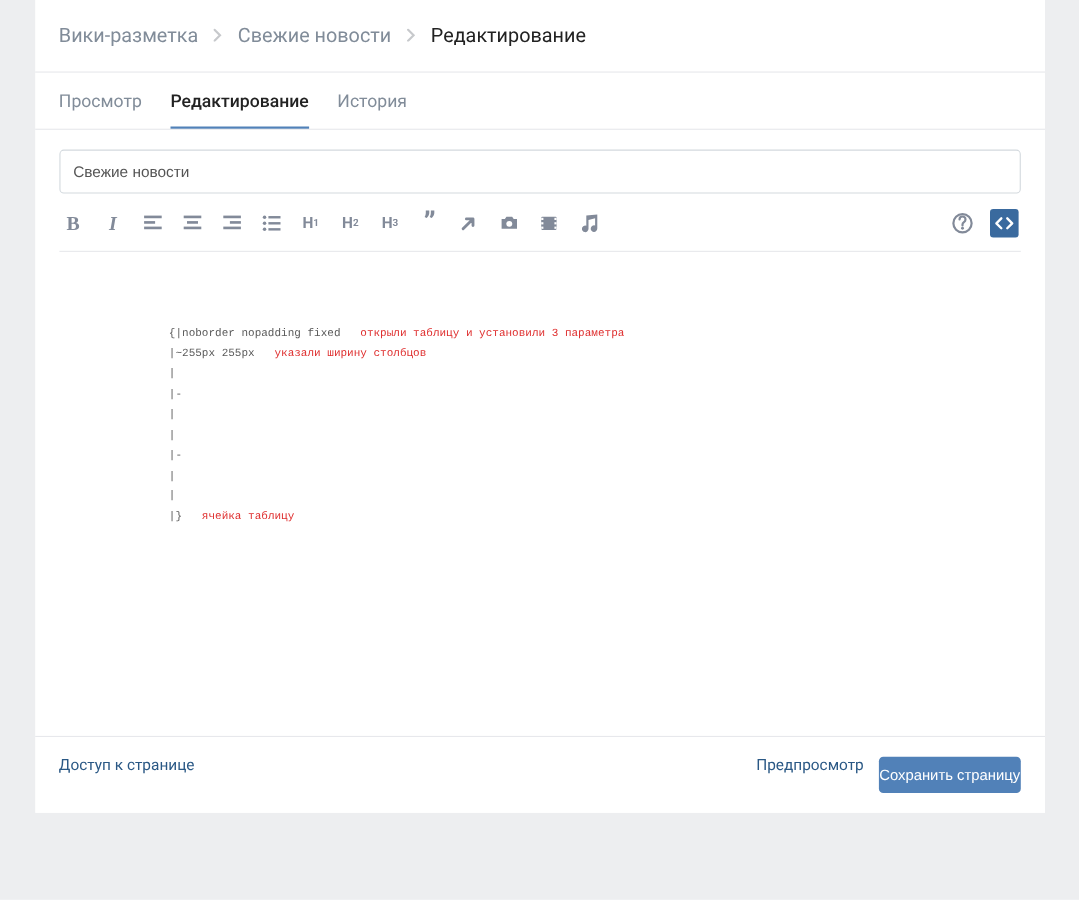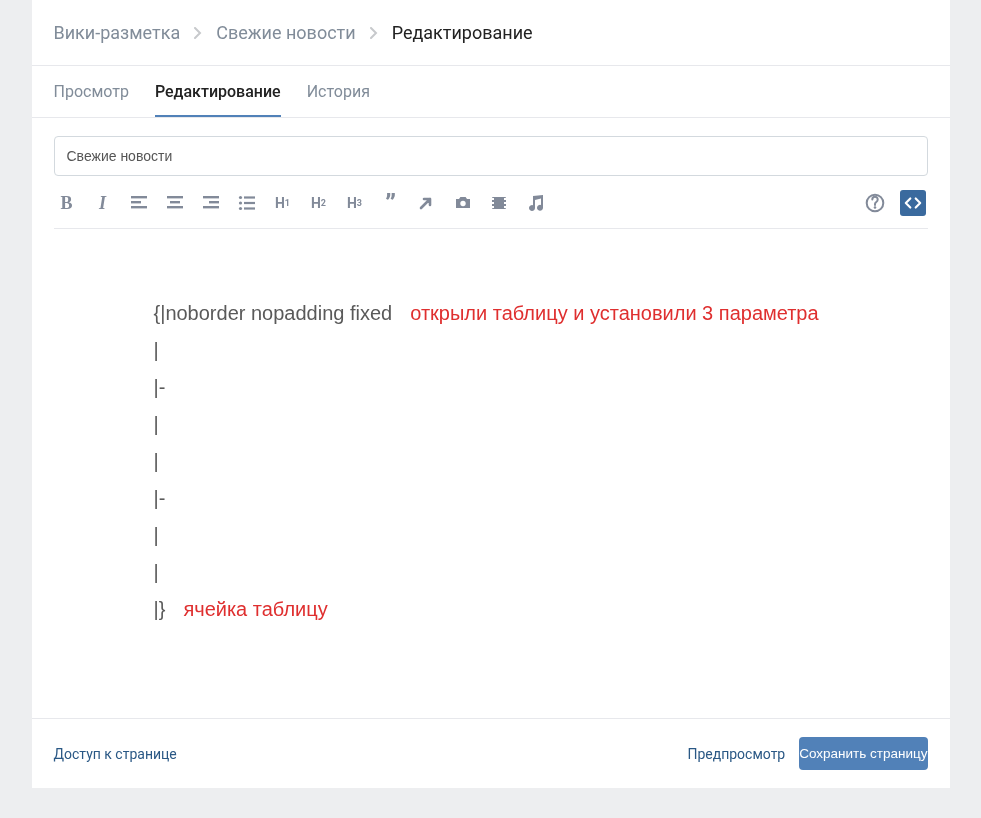--- a/index.html
+++ b/index.html
@@ -27,25 +27,25 @@
   .editor-body{padding:18px 22px 0}
   .title-input{width:100%;height:40px;border:1px solid #d3d9de;border-radius:4px;padding:0 12px;font-size:14px;color:#555;outline:none}
   .toolbar{display:flex;align-items:center;gap:14px;padding:14px 2px 12px;border-bottom:1px solid var(--border)}
   .toolbar .spacer{flex:1}
   .tb-btn{width:22px;height:22px;display:flex;align-items:center;justify-content:center;cursor:pointer;color:var(--icon)}
   .tb-btn svg{width:20px;height:20px;fill:currentColor}
   .tb-group{display:flex;gap:14px}
   .htxt{font-weight:700;font-size:14px;color:var(--icon)}
   .htxt sub{font-size:9px;font-weight:700}
   .tb-boxed{width:26px;height:26px;background:var(--dark-accent);border-radius:3px;display:flex;align-items:center;justify-content:center;color:#fff}
-  .content{padding:66px 22px 90px 100px;min-height:440px;font-family:Liberation Sans, sans-serif;font-size:20px;line-height:1.85;color:#5a5a5a}
+  .content{padding:66px 22px 90px 100px;min-height:440px;font-family:Liberation Mono, monospace;font-size:10px;line-height:1.85;color:#5a5a5a}
   .content .ann{color:var(--red)}
   .content .row{white-space:nowrap}
   .content .sep{display:inline-block;width:18px}
-  .footer{display:flex;align-items:center;padding:18px 22px;border-top:1px solid var(--border);gap:14px}
+  .footer{display:flex;padding:18px 22px;border-top:1px solid var(--border);gap:14px}
   .footer .grow{flex:1}
   .link-btn{color:var(--link);font-size:14px;cursor:pointer}
   .btn-primary{background:var(--accent);color:#fff;border:none;border-radius:4px;padding:9px 0;font-size:13.5px;cursor:pointer}
 </style>
 </head>
 <body>
 
 <div class="app">
 
   <div class="breadcrumbs">
@@ -158,20 +158,21 @@
       <span class="tb-boxed">
           <svg width="18" height="18" viewBox="0 0 20 20">
             <path d="M7 5 2 10l5 5M13 5l5 5-5 5" stroke="#fff" stroke-width="2.4" fill="none" stroke-linecap="round" stroke-linejoin="round"></path>
           </svg>
         </span>
     </div>
 
     
     <div class="content">
       <div class="row"><span>{|noborder nopadding fixed</span><span class="sep"></span><span class="ann">открыли таблицу и установили 3 параметра</span></div>
+      <div class="row"><span>|~255px 255px</span><span class="sep"></span><span class="ann">указали ширину столбцов</span></div>
       <div class="row"><span>|</span></div>
       <div class="row"><span>|-</span></div>
       <div class="row"><span>|</span></div>
       <div class="row"><span>|</span></div>
       <div class="row"><span>|-</span></div>
       <div class="row"><span>|</span></div>
       <div class="row"><span>|</span></div>
       <div class="row"><span>|}</span><span class="sep"></span><span class="ann">ячейка таблицу</span></div>
     </div>
   </div>

